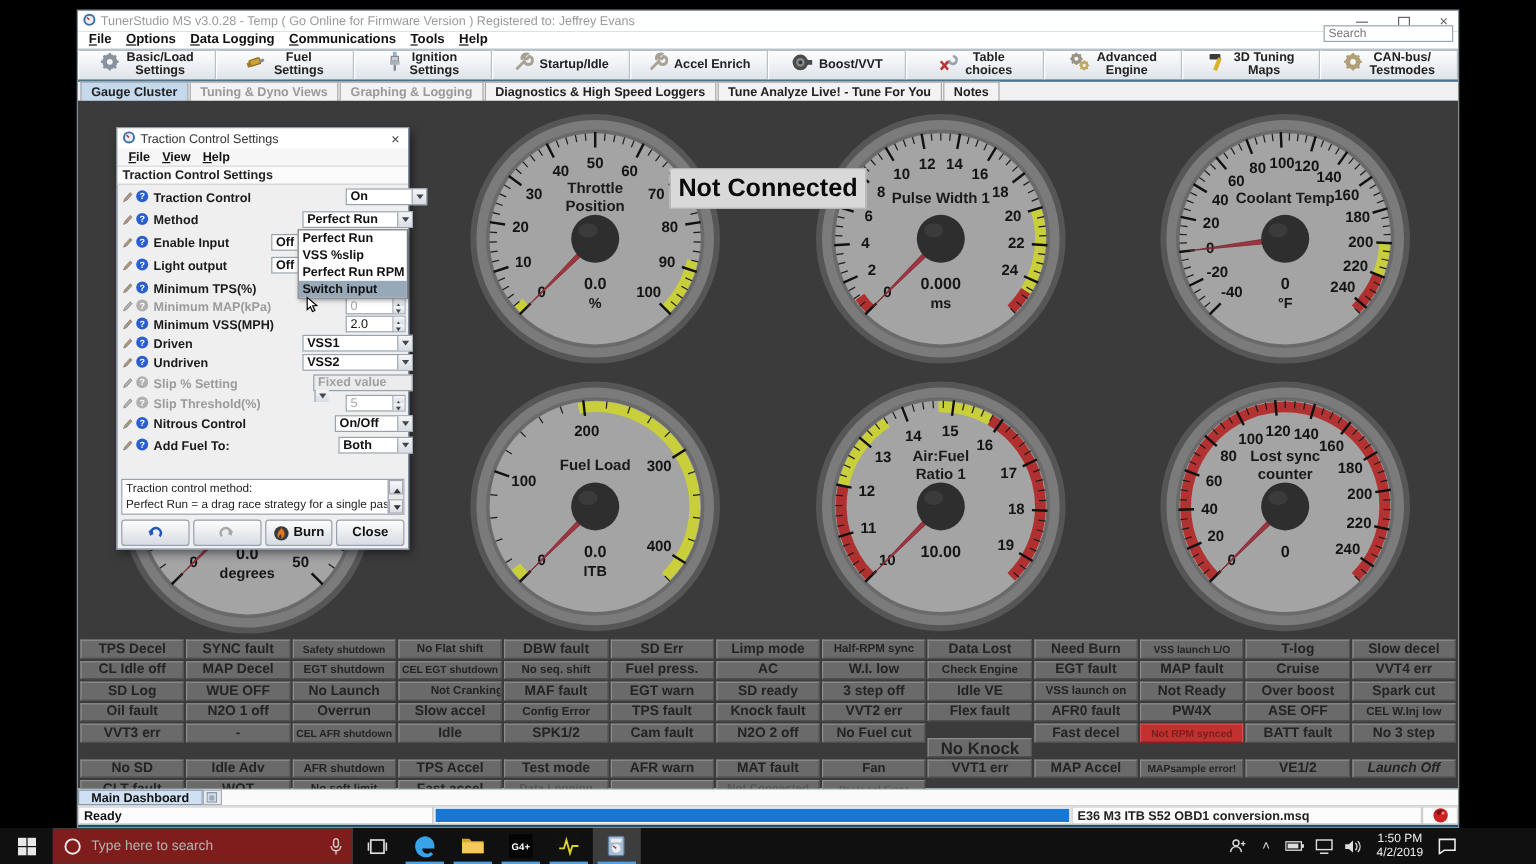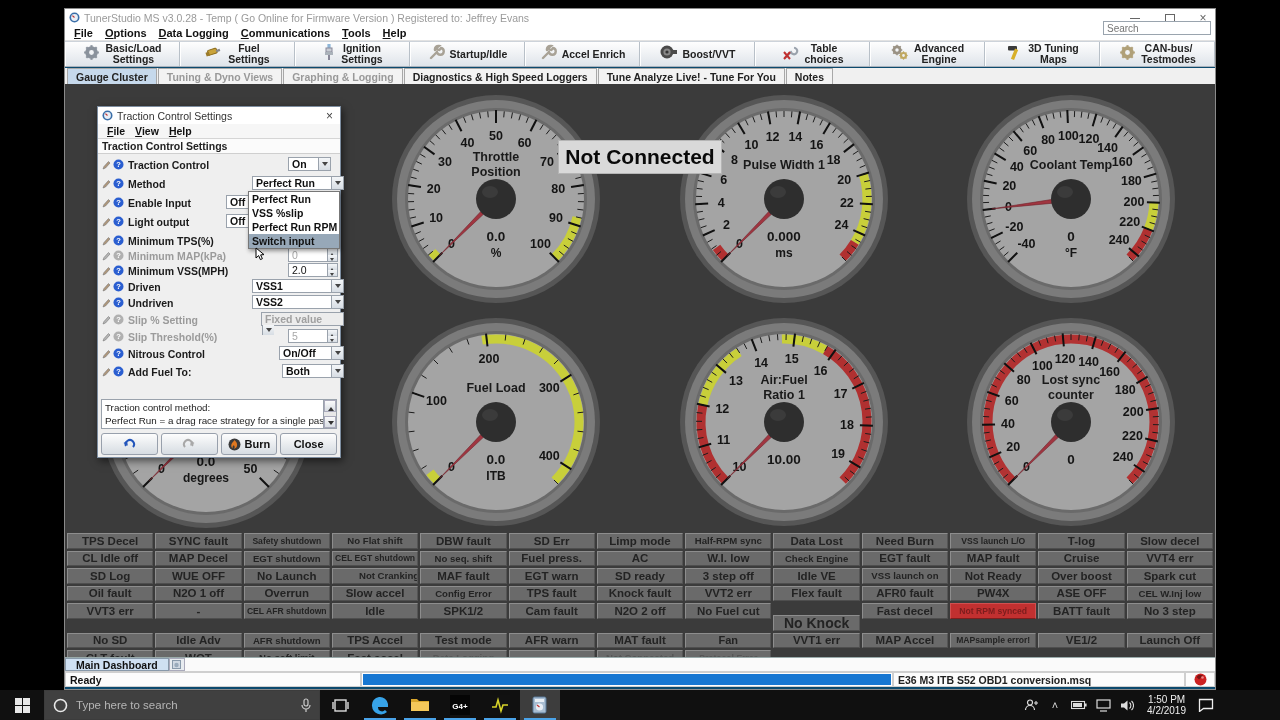--- a/index.html
+++ b/index.html
@@ -104,21 +104,21 @@
   .sbbtn.up:after { content:""; position:absolute; left:3px; top:3px; border:3px solid transparent; border-bottom:4px solid #333; }
   .sbbtn.dn:after { content:""; position:absolute; left:3px; top:4px; border:3px solid transparent; border-top:4px solid #333; }
   #dlg-btns { position:absolute; left:3px; right:3px; top:326px; height:22px; display:flex; gap:3px; }
   .dbtn { flex:1; background:linear-gradient(#fdfdfd,#d6dce2); border:1px solid #98a0ac; border-radius:3px;
     display:flex; align-items:center; justify-content:center; gap:4px; font-size:11px; font-weight:bold; color:#111; }
   
   #cursor { position:absolute; left:190px; top:238px; z-index:50; }
   
   #taskbar { position:absolute; left:0; top:690px; width:1280px; height:30px; background:#101010; display:flex; align-items:center; }
   #tb-start { width:44px; height:30px; display:flex; align-items:center; justify-content:center; }
-  #tb-search { width:276px; height:30px; background:#404040; border:1px solid #3c3c3c; display:flex; align-items:center;
+  #tb-search { width:250px; height:30px; background:#7f1d1d; border:1px solid #3c3c3c; display:flex; align-items:center;
     gap:8px; padding:0 8px; }
   #tb-search .stxt { flex:1; font-size:11.5px; color:#b5b5b5; }
   .tbicon { width:40px; height:30px; display:flex; align-items:center; justify-content:center; position:relative; }
   .tbicon.active { background:#3d3d3d; }
   .tbicon .ul { position:absolute; left:4px; right:4px; bottom:0; height:2px; background:#4aa3e8; }
   #tb-right { margin-left:auto; display:flex; align-items:center; height:30px; margin-right:62px; }
   .trayicon { width:24px; height:30px; display:flex; align-items:center; justify-content:center; color:#ddd; }
   #tb-clock { text-align:center; color:#eee; font-size:10px; line-height:11px; padding:0 8px; }
   .chev { color:#ddd; font-size:11px; }
 </style>
@@ -891,21 +891,21 @@
           <div class="ind" style="font-size: 9.6px;">AFR shutdown</div>
           <div class="ind" style="font-size: 11.5px;">TPS Accel</div>
           <div class="ind" style="font-size: 11.5px;">Test mode</div>
           <div class="ind" style="font-size: 11.5px;">AFR warn</div>
           <div class="ind" style="font-size: 11.5px;">MAT fault</div>
           <div class="ind" style="font-size: 11px;">Fan</div>
           <div class="ind" style="font-size: 11.5px;">VVT1 err</div>
           <div class="ind" style="font-size: 11.5px;">MAP Accel</div>
           <div class="ind" style="font-size: 8.6px;">MAPsample error!</div>
           <div class="ind" style="font-size: 11.5px;">VE1/2</div>
-          <div class="ind" style="font-size: 11.5px;">Launch Off</div>
+          <div class="ind" style="font-size: 11.5px; font-style: italic;">Launch Off</div>
           <div class="ind" style="font-size: 11.5px;">CLT fault</div>
           <div class="ind" style="font-size: 11.5px;">WOT</div>
           <div class="ind" style="font-size: 9.6px;">No soft limit</div>
           <div class="ind" style="font-size: 11.5px;">Fast accel</div>
           <div class="ind dim" style="font-size: 9.6px;">Data Logging</div>
           <div class="ind"></div>
           <div class="ind dim" style="font-size: 9.6px;">Not Connected</div>
           <div class="ind dim" style="font-size: 8.6px;">Protocol Error</div>
           <div class="ind none"></div>
           <div class="ind none"></div>
@@ -934,21 +934,21 @@
       <div id="dlg-rows">
           <div class="drow" style="top: 50px;">
             <span><svg width="9" height="10" viewBox="0 0 9 10">
                 <path d="M1 9 L2 6.5 L6.5 1.5 L8 3 L3.5 8 Z" fill="#b0977a" stroke="#777" stroke-width="0.6"></path>
               </svg></span>
             <span style="margin-left: 2px;"><svg width="11" height="11" viewBox="0 0 11 11">
                 <circle cx="5.5" cy="5.5" r="5" fill="#2a5ed0"></circle>
                 <text x="5.5" y="8.2" font-size="7.5" font-weight="bold" fill="#fff" text-anchor="middle" font-family="Liberation Sans, sans-serif">?</text>
               </svg></span>
             <span class="dlabel">Traction Control</span>
-            <span class="cmb" style="left: 186px; width: 43px; top: 0px;">
+            <span class="cmb" style="left: 186px; width: 68px; top: 0px;">
               <span class="cv">On</span>
               <span class="ca"></span>
             </span>
           </div>
           <div class="drow" style="top: 69px;">
             <span><svg width="9" height="10" viewBox="0 0 9 10">
                 <path d="M1 9 L2 6.5 L6.5 1.5 L8 3 L3.5 8 Z" fill="#b0977a" stroke="#777" stroke-width="0.6"></path>
               </svg></span>
             <span style="margin-left: 2px;"><svg width="11" height="11" viewBox="0 0 11 11">
                 <circle cx="5.5" cy="5.5" r="5" fill="#2a5ed0"></circle>

